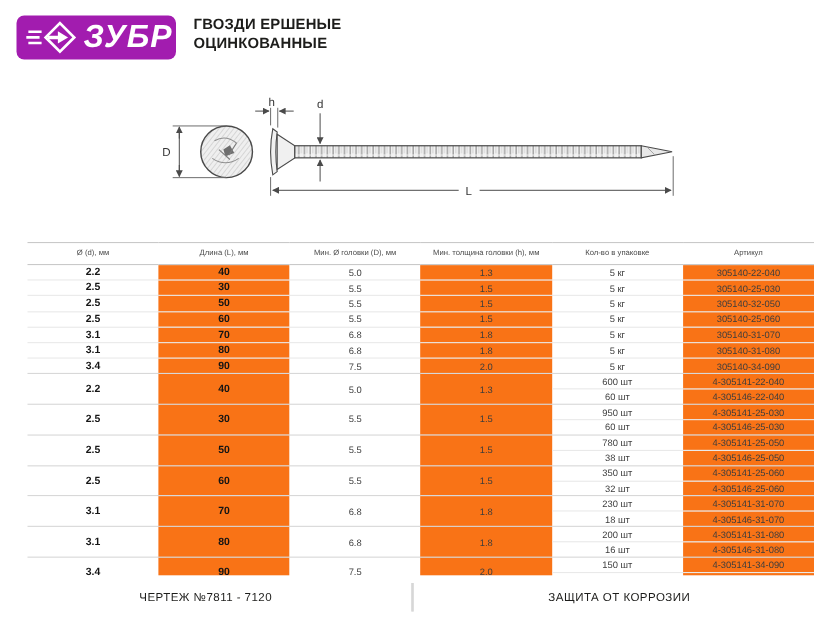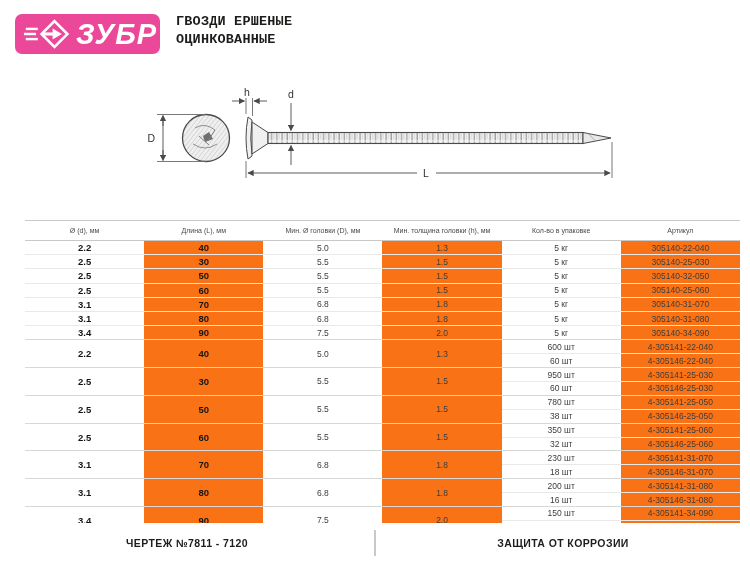--- a/index.html
+++ b/index.html
@@ -7,21 +7,21 @@
         font-family:"Liberation Sans", sans-serif;}
 
   
   .logo{position:absolute;left:15px;top:14px;width:145px;height:40px;border-radius:7px;
         display:flex;align-items:center;padding-left:8px;box-sizing:border-box;}
   .logo-text{color:#fff;font-weight:bold;font-style:italic;font-size:29px;
              letter-spacing:1px;line-height:40px;margin-left:3px;}
 
   
   .title{position:absolute;left:176px;top:13px;font-weight:bold;font-size:13.5px;
-         line-height:17.5px;color:#1d1d1b;letter-spacing:.2px;font-family:Liberation Mono, monospace;}
+         line-height:17.5px;color:#1d1d1b;letter-spacing:.2px;}
 
   
   .drawing{position:absolute;left:125px;top:86px;}
   .dim-text{font-family:"Liberation Sans", sans-serif;font-size:10.5px;fill:#333;}
 
   
   .spec-table{position:absolute;left:25px;top:220px;width:715px;border-collapse:collapse;
               table-layout:fixed;border-bottom:4px solid #a21caf;}
   .spec-table th{font-weight:normal;font-size:7px;color:#4a4a4a;height:19px;
                  border-top:1px solid #c9c9c9;border-bottom:1px solid #c9c9c9;
@@ -32,29 +32,29 @@
   td.vb{font-size:9.5px;font-weight:bold;color:#151515;}
   tr.single td{height:13.2px;border-top:1px solid #e9e9e9;}
   tr.g1 td{border-top:1px solid #d8d8d8;}
   tr.g1 td.sub{height:12.9px;text-align:center;}
   tr.g2 td{height:12.9px;border-top:1px solid #e9e9e9;}
 
   
   .footer{position:absolute;left:0;top:523px;width:750px;height:40px;display:flex;
           align-items:stretch;background:#fff;}
   .footer-item{flex:1;display:flex;align-items:center;justify-content:center;
-               font-weight:bold;font-size:10.5px;color:#1d1d1b;letter-spacing:.4px;}
+               font-weight:normal;font-size:10.5px;color:#1d1d1b;letter-spacing:.4px;}
   .fdiv{width:1px;height:26px;background:#c9c9c9;align-self:center;}
 </style>
 </head>
 <body>
 
 <div class="page">
 
-  <div class="logo" style="background: #ec4899;">
+  <div class="logo" style="background: #a21caf;">
     <svg width="50" height="36" viewBox="0 0 54 36">
       <line x1="3" y1="12.5" x2="16" y2="12.5" stroke="#fff" stroke-width="2.6"></line>
       <line x1="1" y1="18" x2="14" y2="18" stroke="#fff" stroke-width="2.6"></line>
       <line x1="3" y1="23.5" x2="16" y2="23.5" stroke="#fff" stroke-width="2.6"></line>
       <polygon points="34,4 48,18 34,32 20,18" fill="none" stroke="#fff" stroke-width="2.7"></polygon>
       <line x1="22" y1="18" x2="33" y2="18" stroke="#fff" stroke-width="3.4"></line>
       <polygon points="32,12 42,18 32,24" fill="#fff"></polygon>
     </svg>
     <span class="logo-text">ЗУБР</span>
   </div>

